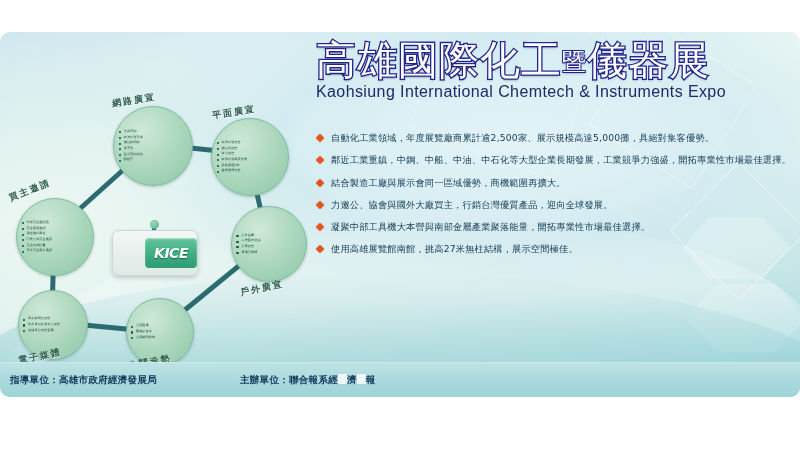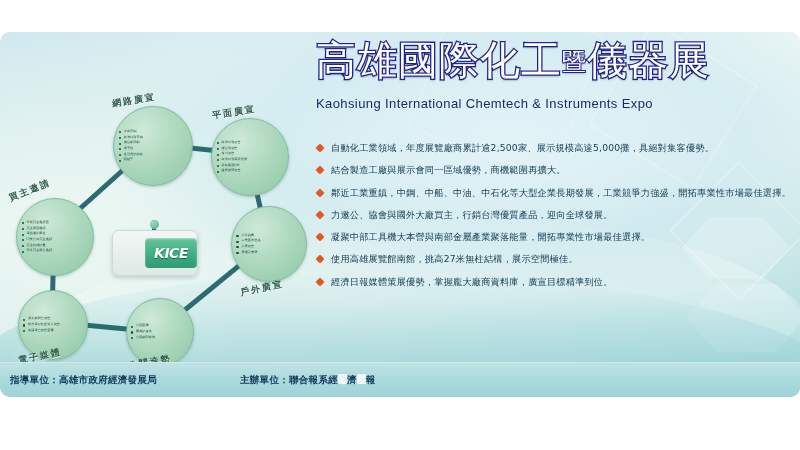--- a/index.html
+++ b/index.html
@@ -73,21 +73,21 @@
 
   
   #rightcol{position:absolute;left:316px;top:8px;width:478px;}
   #titleZh{font-size:40px;font-weight:normal;letter-spacing:1px;line-height:1;
     color:#ffffff;white-space:nowrap;
     font-family:"DejaVu Sans",sans-serif;
     -webkit-text-stroke:2.6px #23268f;
     paint-order:stroke fill;
     text-shadow:0 2px 2px rgba(20,30,110,.35);}
   #titleZh .small{font-size:24px;vertical-align:4px;-webkit-text-stroke:2px #23268f;}
-  #titleEn{margin-top:16px;font-size:13px;color:#1b2a6b;letter-spacing:.4px;
+  #titleEn{margin-top:3px;font-size:16px;color:#1b2a6b;letter-spacing:.4px;
     white-space:nowrap;font-family:"Liberation Sans",sans-serif;}
 
   #bullets{margin-top:30px;}
   .brow{position:relative;padding-left:15px;margin-bottom:8.5px;
     color:#123a52;font-size:9.2px;line-height:1.5;letter-spacing:.2px;
     font-family:"DejaVu Sans",sans-serif;}
   .brow:before{content:"";position:absolute;left:1px;top:4px;width:6px;height:6px;
     background:#e8531f;transform:rotate(45deg);border-radius:1px;
     box-shadow:0 0 1px rgba(180,60,10,.7);}
 
@@ -208,26 +208,25 @@
     </div>
 
     <div id="rightcol">
 
       <div id="titleZh"><span>高雄國際化工</span><span class="small">暨</span><span>儀器展</span></div>
 
       <div id="titleEn">Kaohsiung International Chemtech &amp; Instruments Expo</div>
 
       <div id="bullets">
         <div class="brow">自動化工業領域，年度展覽廠商累計逾2,500家、展示規模高達5,000攤，具絕對集客優勢。</div>
+        <div class="brow">鄰近工業重鎮，中鋼、中船、中油、中石化等大型企業長期發展，工業競爭力強盛，開拓專業性市場最佳選擇。</div>
         <div class="brow">結合製造工廠與展示會同一區域優勢，商機範圍再擴大。</div>
-        <div class="brow">鄰近工業重鎮，中鋼、中船、中油、中石化等大型企業長期發展，工業競爭力強盛，開拓專業性市場最佳選擇。</div>
         <div class="brow">力邀公、協會與國外大廠買主，行銷台灣優質產品，迎向全球發展。</div>
         <div class="brow">凝聚中部工具機大本營與南部金屬產業聚落能量，開拓專業性市場最佳選擇。</div>
         <div class="brow">使用高雄展覽館南館，挑高27米無柱結構，展示空間極佳。</div>
-        <div class="brow">經濟日報媒體策展優勢，掌握龐大廠商資料庫，廣宣目標精準到位。</div>
       </div>
     </div>
 
     <div id="footer">
       <span class="forg" id="forg1">指導單位：高雄市政府經濟發展局</span>
       <span class="forg" id="forg2"><span>主辦單位：聯合報系經</span><span class="redact"></span><span>濟</span><span class="redact"></span><span>報</span></span>
     </div>
 
   </div>
 </div>

